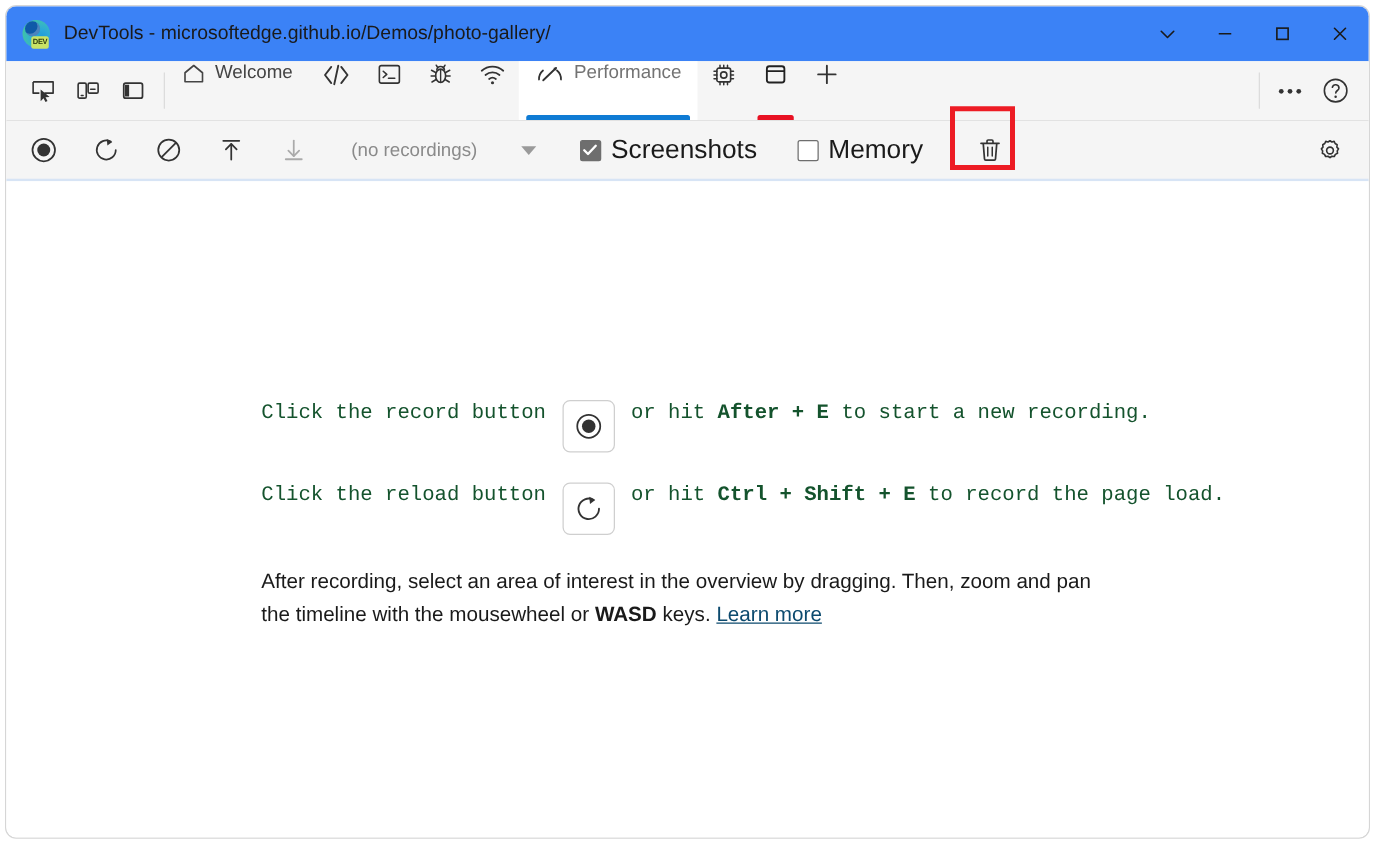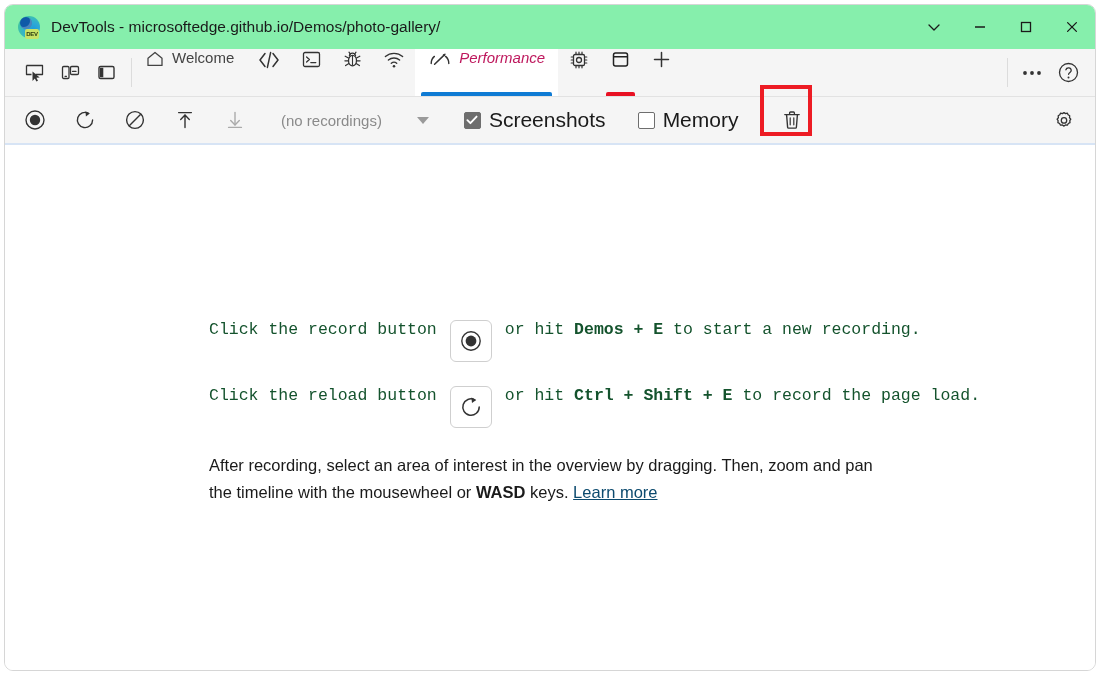--- a/index.html
+++ b/index.html
@@ -18,21 +18,21 @@
     border: 1px solid #d6d6d6;
     border-radius: 9px;
     overflow: hidden;
     display: flex;
     flex-direction: column;
   }
 
   
   .titlebar {
     height: 44px;
-    background: #86efac;
+    background: #3b82f6;
     display: flex;
     align-items: center;
     flex: 0 0 44px;
     position: relative;
   }
   .app-logo {
     width: 22px; height: 22px;
     margin-left: 13px; margin-right: 11px;
     position: relative;
     flex: 0 0 auto;
@@ -130,22 +130,21 @@
     padding: 0 13px;
     position: relative;
     cursor: default;
     color: #444444;
     font-size: 15px;
     white-space: nowrap;
   }
   .tab.icon-only { padding: 0 10px; }
   .tab.active {
     background: #ffffff;
-    color: #be185d;
-    font-style: italic;
+    color: #737373;
   }
   .tab .underline {
     position: absolute;
     left: 6px; right: 6px;
     bottom: 0;
     height: 4px;
     border-radius: 2px 2px 0 0;
   }
   .right-group {
     display: flex;
@@ -551,21 +550,21 @@
     <div class="landing">
 
       <div class="hint-row">
         <span class="pre">Click the record button</span>
         <span class="hint-btn">
           <svg width="24" height="24" viewBox="0 0 24 24">
             <circle cx="12" cy="12" r="9.2" fill="none" stroke="#333" stroke-width="1.4"></circle>
             <circle cx="12" cy="12" r="5.4" fill="#333"></circle>
           </svg>
         </span>
-        <span class="post"><span>or hit</span> <b>Demos + E</b> <span>to start a new recording.</span></span>
+        <span class="post"><span>or hit</span> <b>After + E</b> <span>to start a new recording.</span></span>
       </div>
 
       <div class="hint-row">
         <span class="pre">Click the reload button</span>
         <span class="hint-btn">
           <svg width="24" height="24" viewBox="0 0 24 24">
             <path d="M20.2 12 A8.2 8.2 0 1 1 15.8 4.8" fill="none" stroke="#333" stroke-width="1.5" stroke-linecap="round"></path>
             <path d="M12.4 2.4 L17.2 5 L13 8.1 Z" fill="#333"></path>
           </svg>
         </span>

